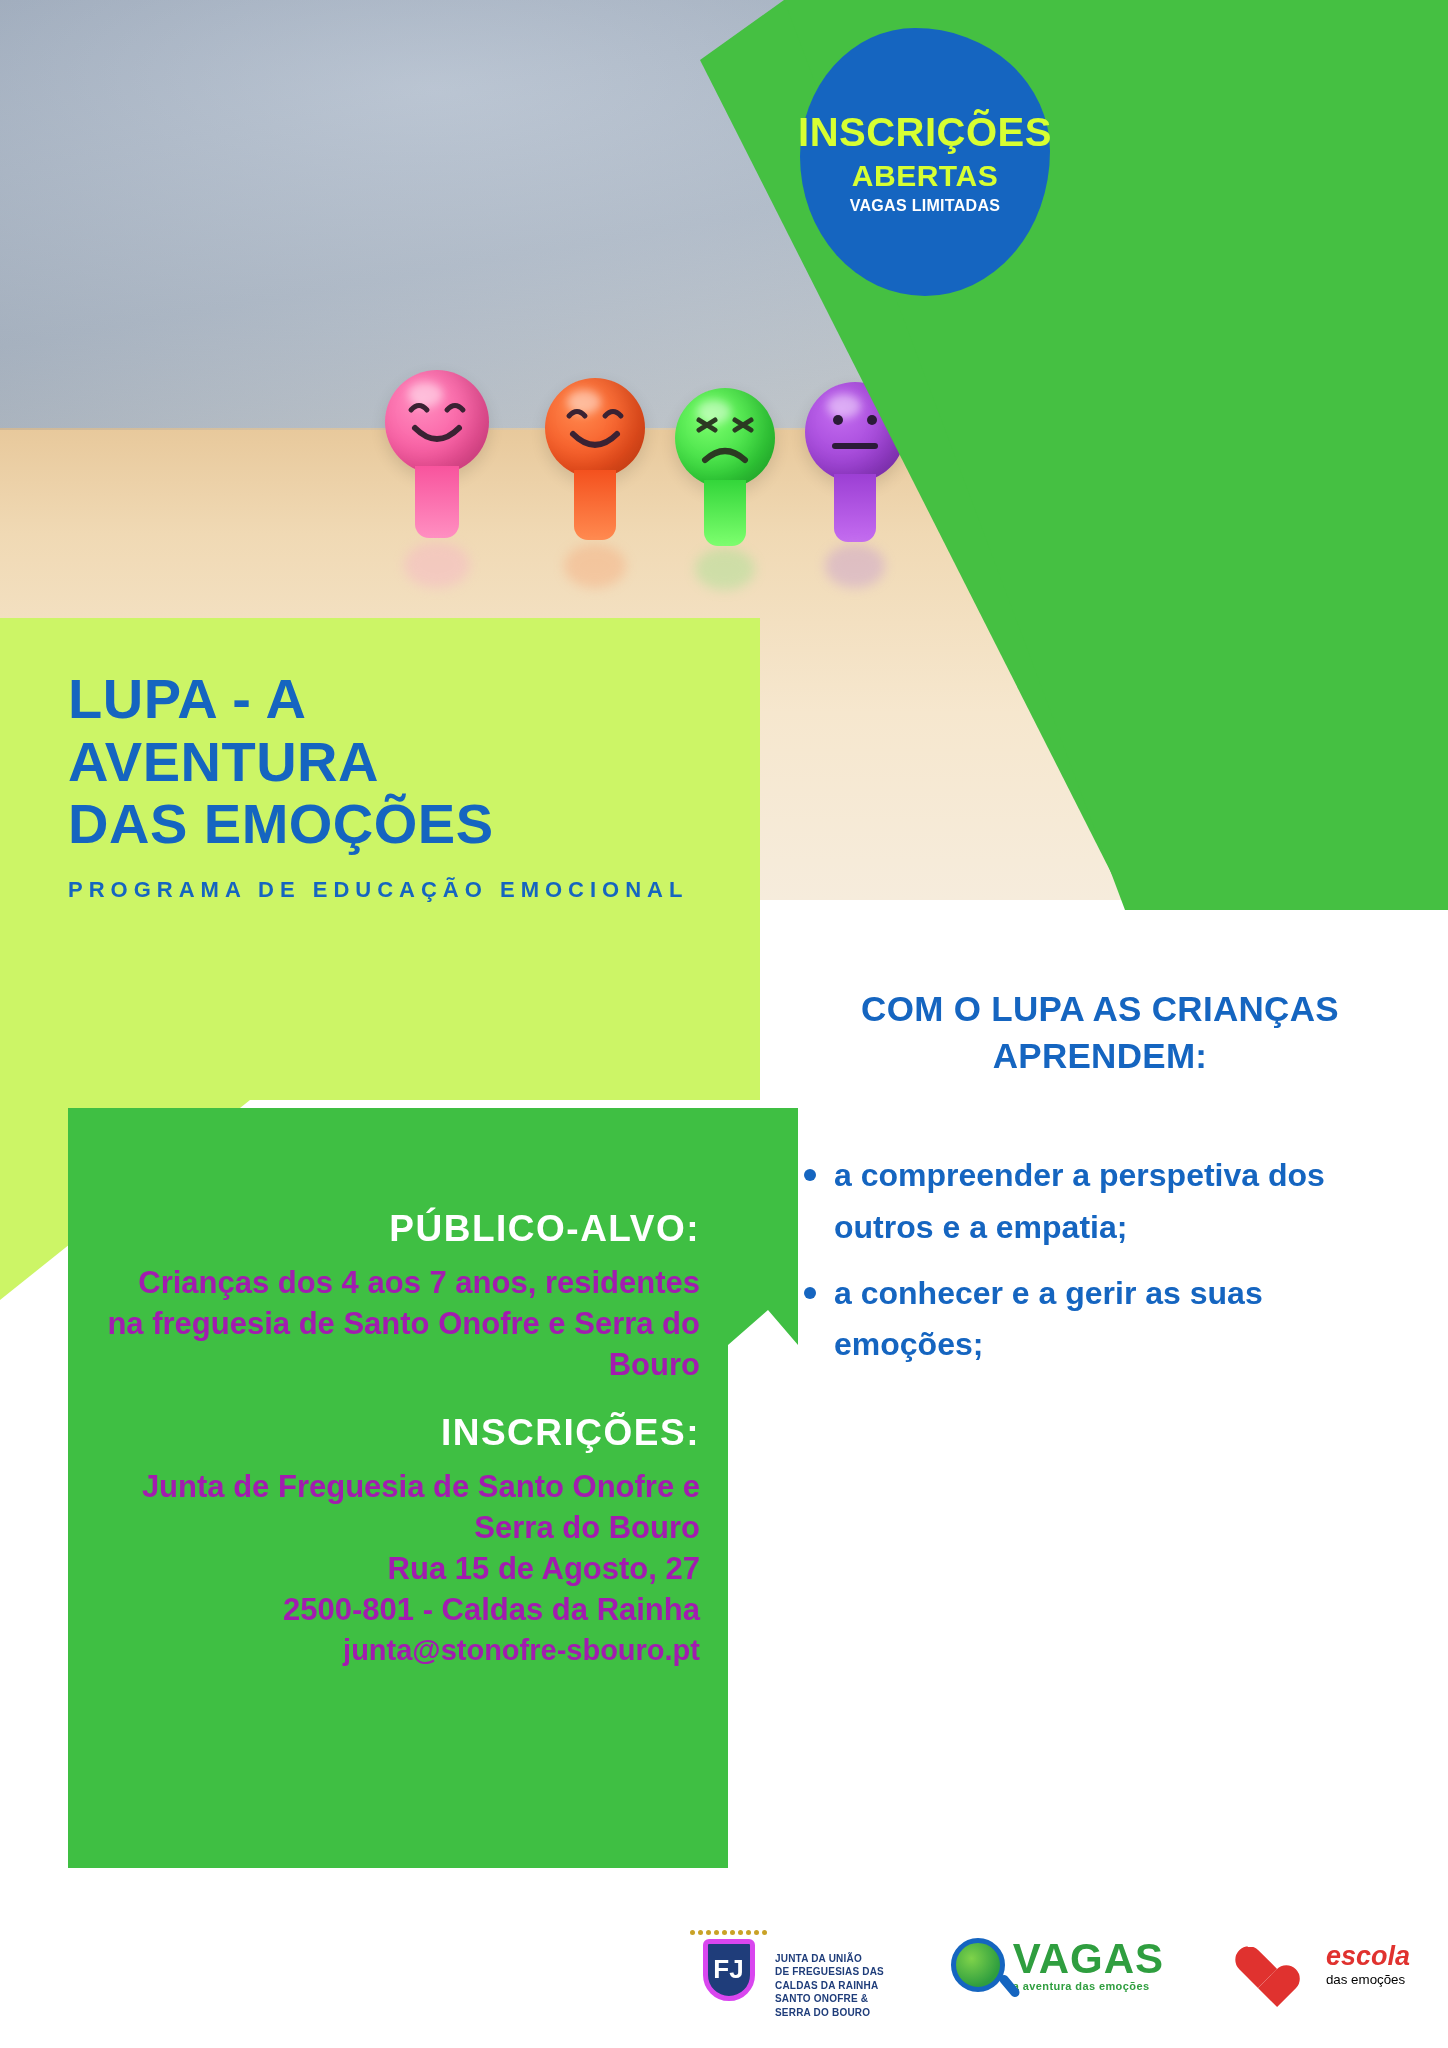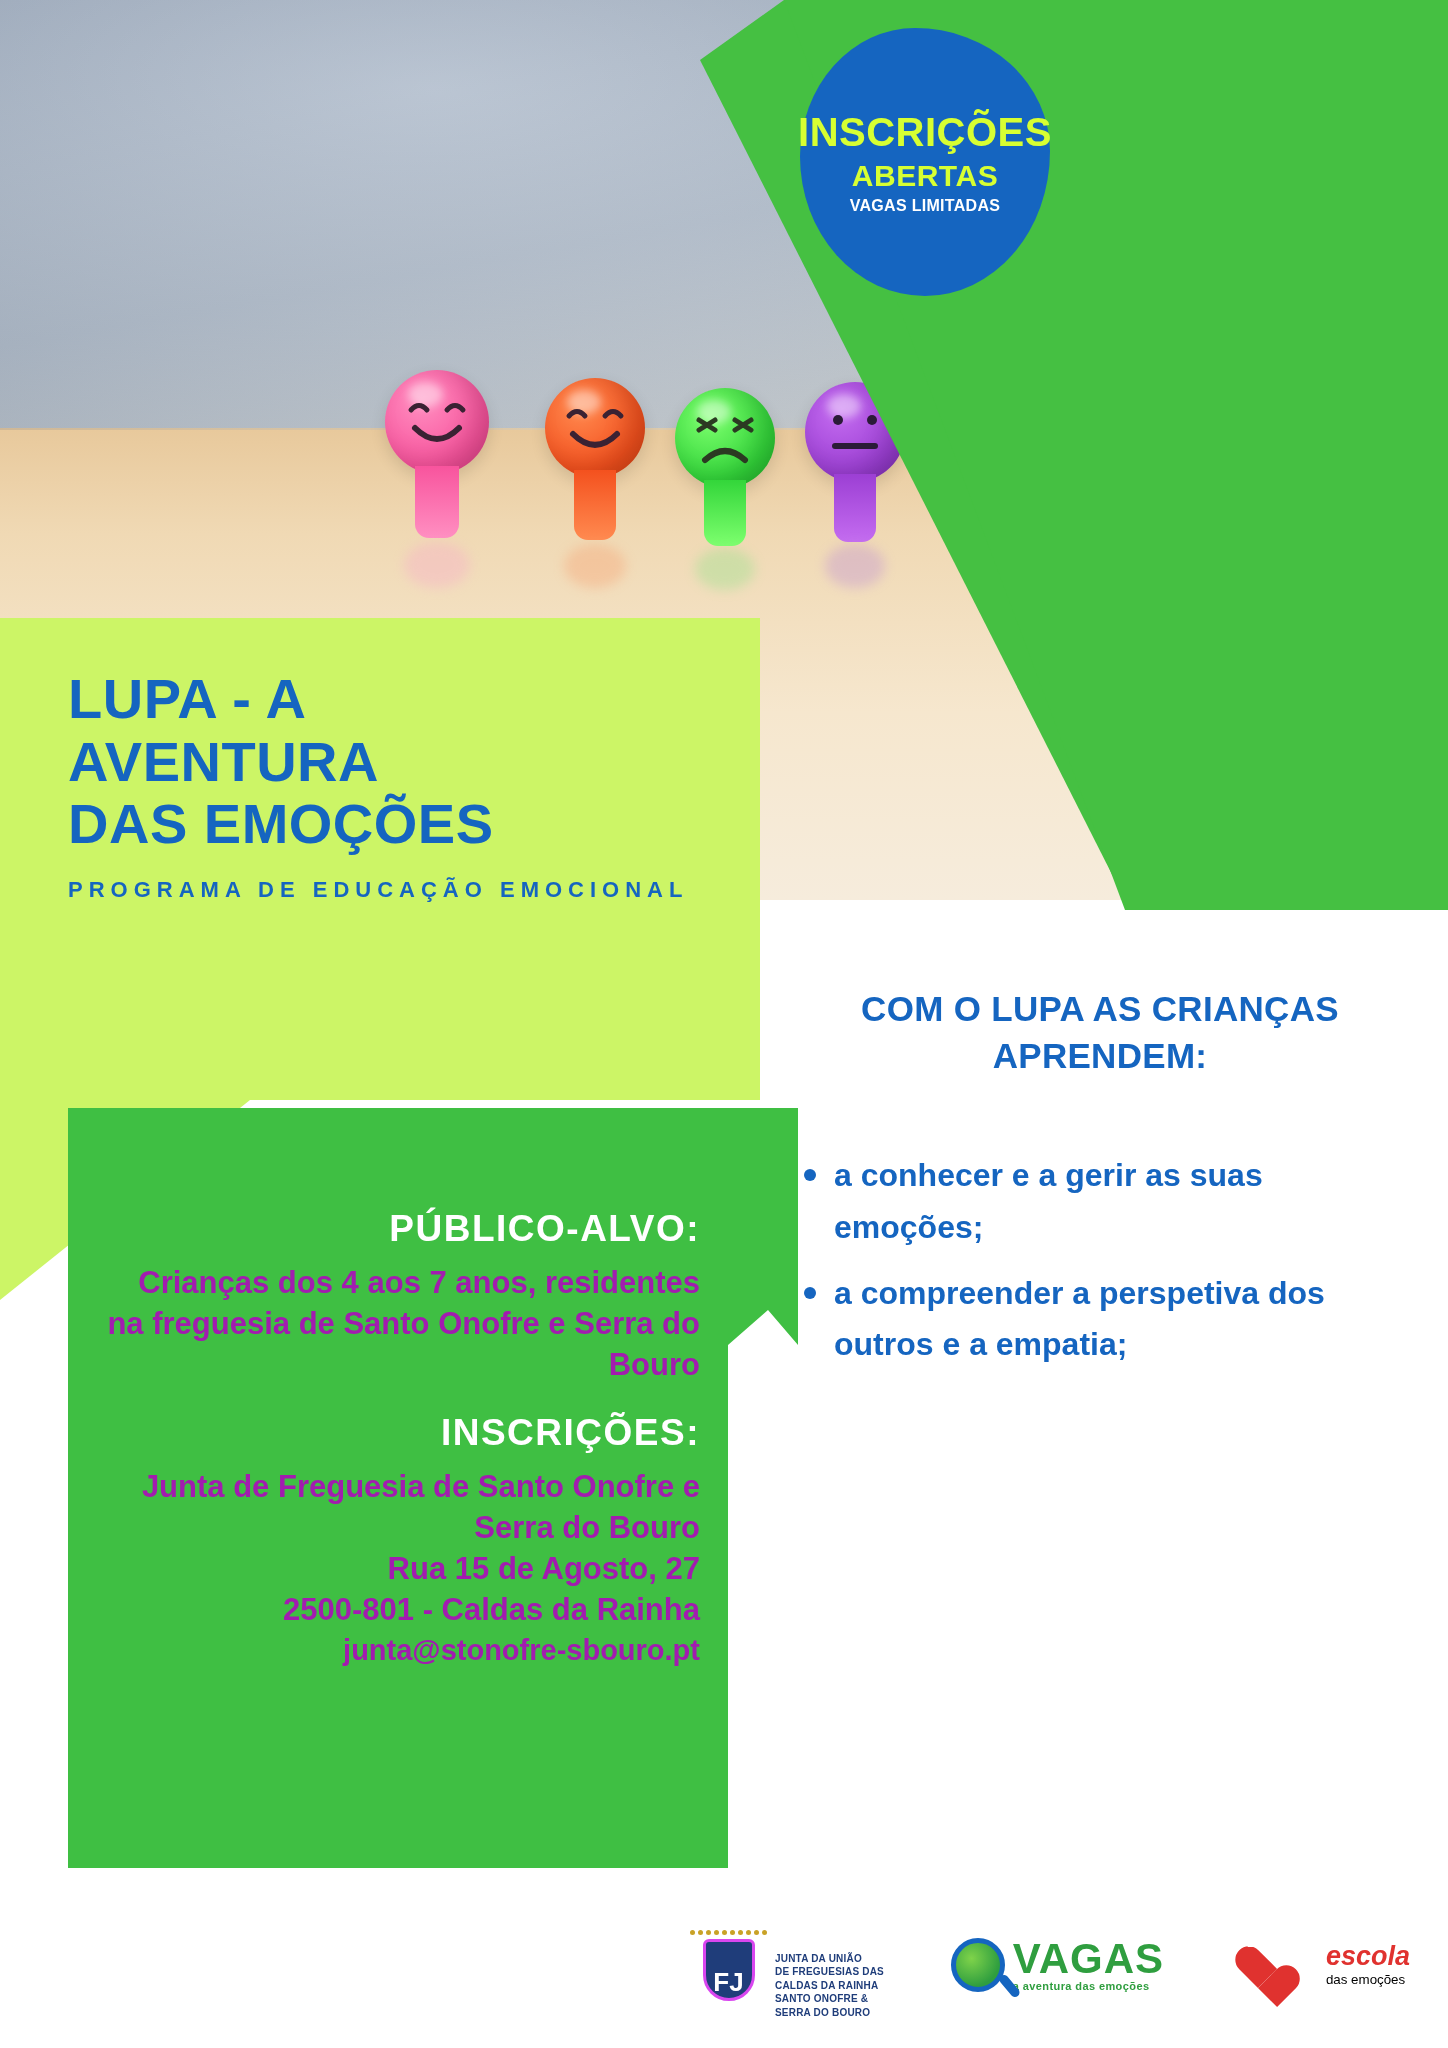--- a/index.html
+++ b/index.html
@@ -147,23 +147,23 @@
     left: 690px; top: 1900px;
     width: 720px; height: 130px;
     display: flex; align-items: center; justify-content: space-between;
   }
   .logo { display:flex; align-items:center; gap:8px; }
 
   .jf-shield {
     width: 52px; height: 62px;
     background: #1f3d7a;
     border-radius: 6px 6px 26px 26px;
-    display:flex; align-items:flex-end; justify-content:center;
+    display:flex; align-items:center; justify-content:center;
     color:#fff; font-size:26px; font-weight:700;
-    border: 3px solid #d946ef;
+    border: 5px solid #d946ef;
   }
   .jf-text { color:#1f3d7a; font-size:10px; font-weight:700; line-height:1.35; letter-spacing:.2px;margin-top:41px; }
   .jf-dots { display:flex; gap:3px; margin-bottom:4px; }
   .jf-dots i { width:5px; height:5px; background:#c9a227; border-radius:50%; display:block; }
 
   .lupa-mark {
     width: 54px; height: 54px; border-radius: 50%;
     background: radial-gradient(circle at 35% 35%, #7fd34a, #2f9e3f 70%);
     border: 5px solid #1565c0;
     position: relative;
@@ -303,22 +303,22 @@
     <h2>INSCRIÇÕES:</h2>
     <p>Junta de Freguesia de Santo Onofre e Serra do Bouro</p>
     <p>Rua 15 de Agosto, 27</p>
     <p>2500-801 - Caldas da Rainha</p>
     <p class="email">junta@stonofre-sbouro.pt</p>
   </div>
 
   <div class="right-head">COM O LUPA AS CRIANÇAS APRENDEM:</div>
 
   <ul class="bullets">
+    <li>a compreender a perspetiva dos outros e a empatia;</li>
     <li>a conhecer e a gerir as suas emoções;</li>
-    <li>a compreender a perspetiva dos outros e a empatia;</li>
   </ul>
 
   <div class="logos">
 
     <div class="logo">
       <div style="display:flex;flex-direction:column;align-items:center;">
         <div class="jf-dots">
           <i></i>
             <i></i>
             <i></i>

